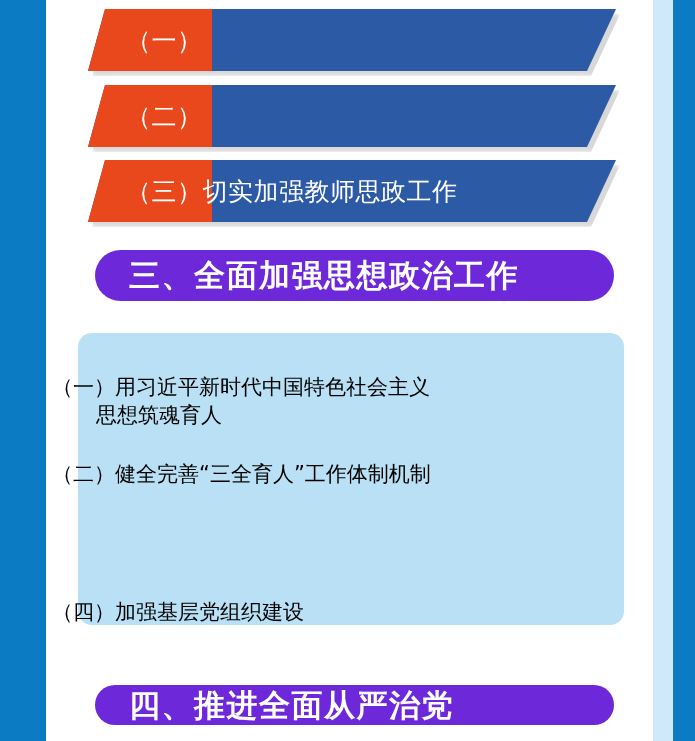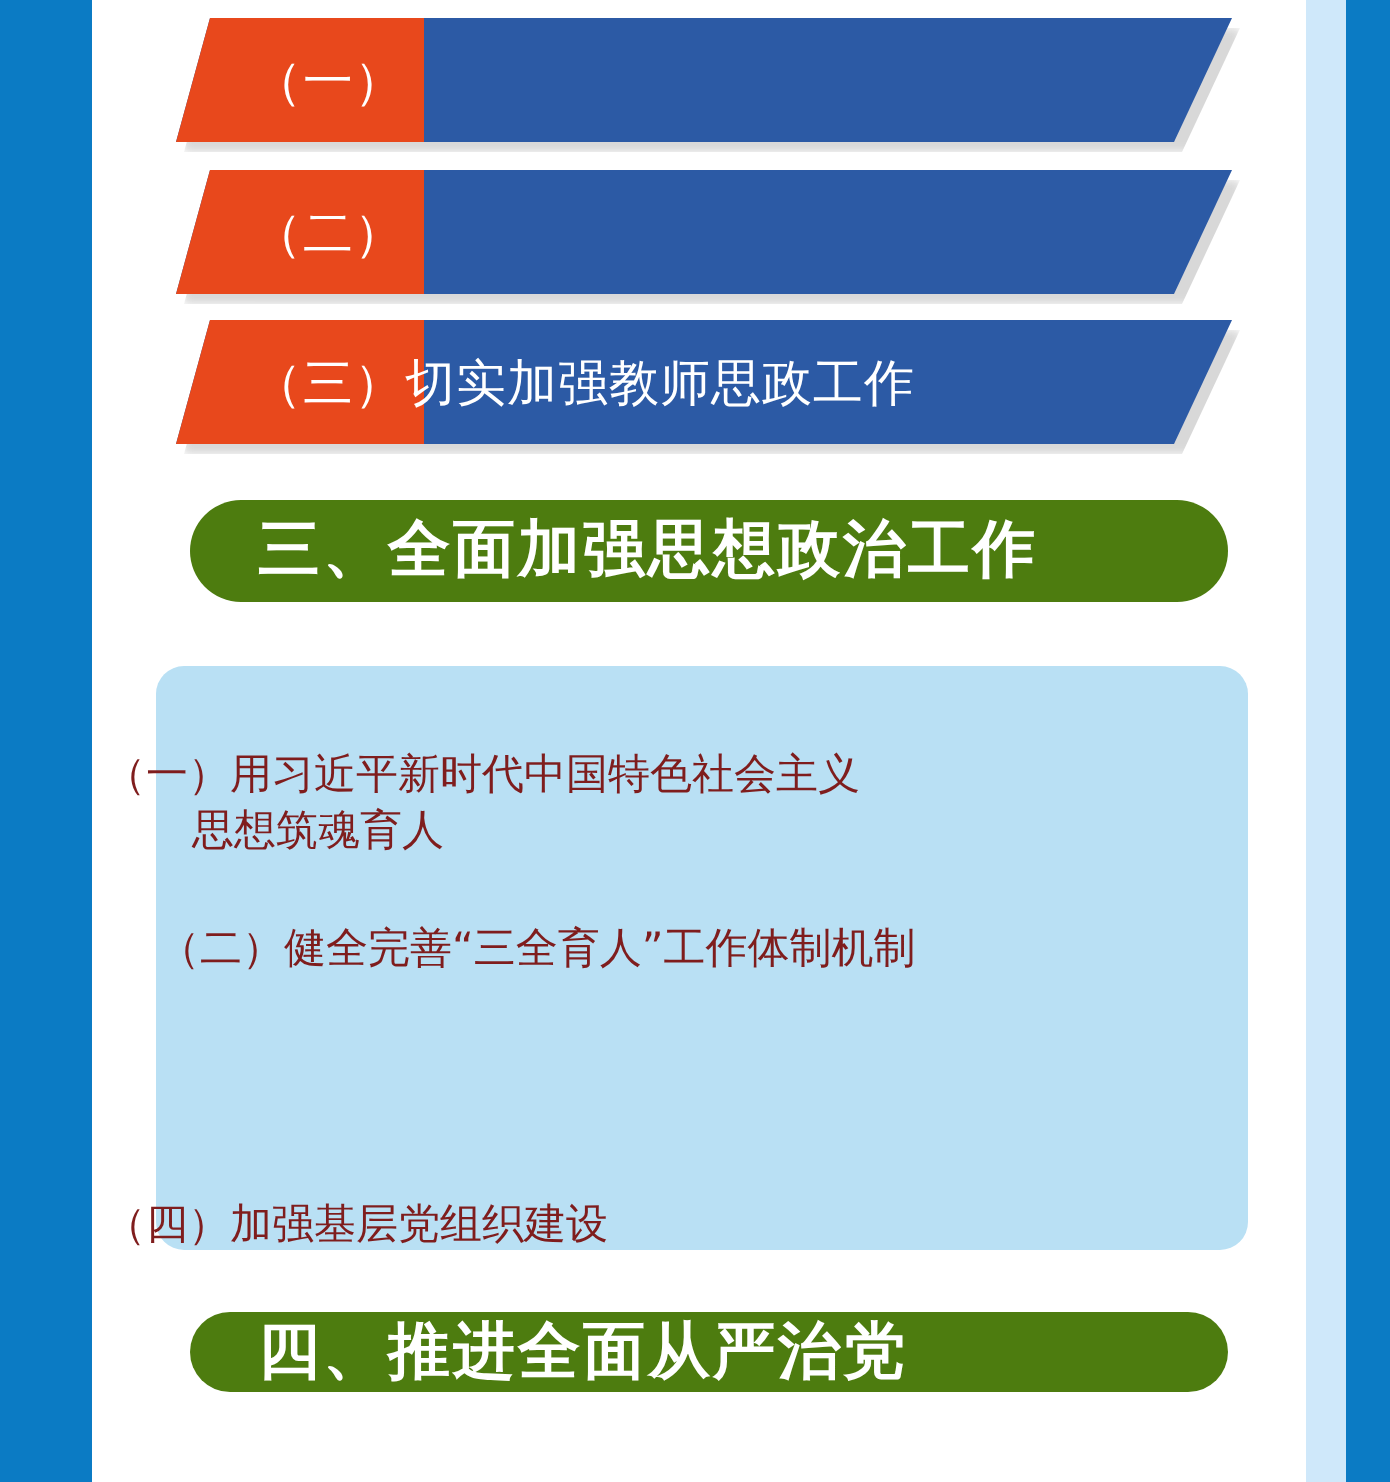--- a/index.html
+++ b/index.html
@@ -56,21 +56,21 @@
   }
   .chev .num{display:inline-block;}
   .chev .ttl{display:inline-block;}
 
   
   .pill{
     position:absolute;
     left:95px;
     width:519px;
     height:51px;
-    background:#4d7c0f;
+    background:#6d28d9;
     border-radius:26px;
     display:flex;align-items:center;
     padding-left:34px;
     box-sizing:border-box;
   }
   .pill .ptext{
     color:#ffffff;
     font-size:31px;
     font-weight:bold;
     letter-spacing:1.5px;
@@ -82,28 +82,28 @@
   .card{
     position:absolute;
     left:78px;top:333px;
     width:546px;height:292px;
     background:#b9e0f4;
     border-radius:14px;
     box-sizing:border-box;
     padding:22px 30px 18px 30px;
   }
   .card-item{
-    color:#7f1d1d;
+    color:#000000;
     font-size:21px;
     line-height:1.34;
     white-space:pre-line;
   }
   .ci1{position:absolute;left:52px;top:345px;width:470px;text-align:left;}
   .ci1 .l2{display:block;padding-left:44px;}
-  .ci2{position:absolute;left:52px;top:432px;margin-left:27px;}
+  .ci2{position:absolute;left:52px;top:432px;}
   .ci3{position:absolute;left:52px;top:512px;}
   .ci4{position:absolute;left:52px;top:570px;}
 </style>
 </head>
 <body>
 
 <div class="page">
 
   <div class="rail-left"></div>
   <div class="rail-right-light"></div>
@@ -150,17 +150,17 @@
 
   <div class="card-item ci2">
     <span>（二）</span><span>健全完善“三全育人”工作体制机制</span>
   </div>
 
 
   <div class="card-item ci4">
     <span>（四）</span><span>加强基层党组织建设</span>
   </div>
 
-  <div class="pill" style="top:656px;height:40px;border-radius:29px;">
+  <div class="pill" style="top:685px;height:40px;border-radius:29px;">
     <span class="ptext">四、推进全面从严治党</span>
   </div>
 
 </div>
 
 </body></html>

